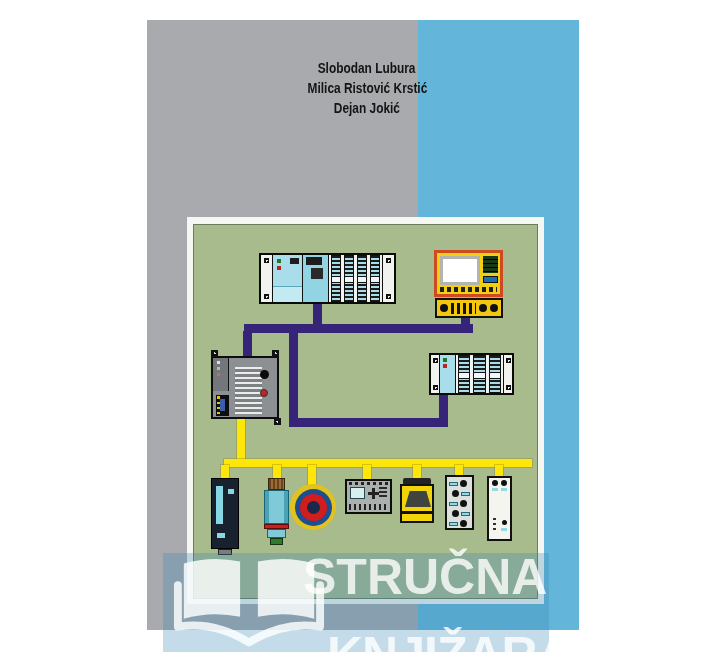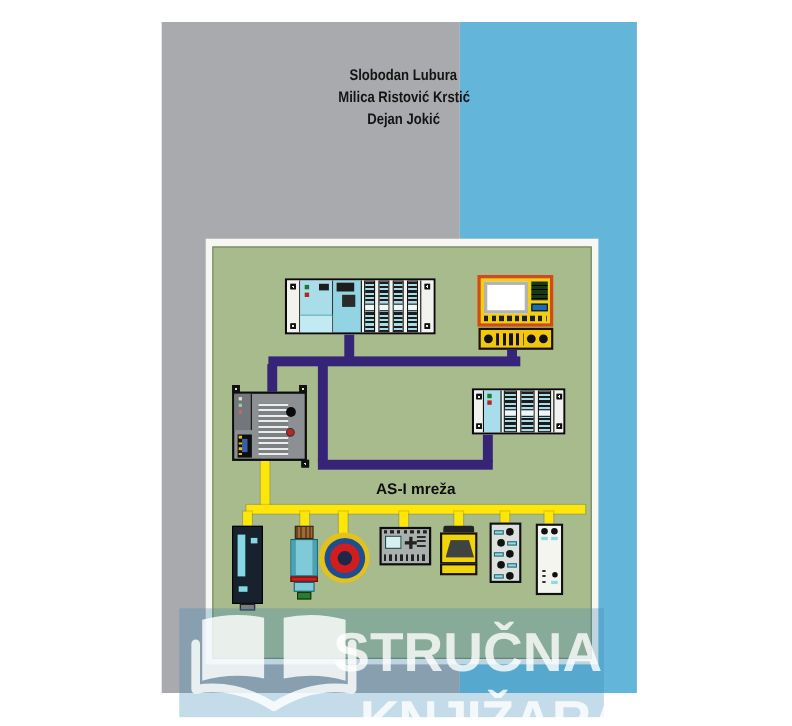--- a/index.html
+++ b/index.html
@@ -151,21 +151,21 @@
 
   .publisher { position:absolute; left:0; top:344px; width:345px; text-align:center;
                font-size:7.5px; line-height:12px; color:#23251f; font-weight:bold; }
 
   
   .wm-rect { position:absolute; left:163px; top:553px; width:386px; height:99px;
              background:rgba(58,136,182,0.30); }
   .wm-book { position:absolute; left:170px; top:555px; width:158px; height:95px; }
   .wm-text { position:absolute; font-weight:bold; color:rgba(255,255,255,0.80); white-space:nowrap;
              font-size:50px; line-height:50px; }
-  .wm-t1 { left:303px; top:552px; letter-spacing:0;margin-top:16px; }
+  .wm-t1 { left:303px; top:552px; letter-spacing:0; }
   .wm-t2 { left:327px; top:630px; letter-spacing:-1px; }
 </style>
 </head>
 <body>
 
 <div class="page">
   <div class="cover">
     <div class="cover-gray"></div>
     <div class="cover-blue"></div>
 
@@ -279,21 +279,20 @@
             <div class="mod">
                 <span class="band"></span>
               </div>
           </div>
           <div class="rack-cap right" style="width:9px;">
               <span class="screw"></span>
               <span class="screw"></span>
             </div>
         </div>
 
-        <div class="net-label" style="left:114px; top:211px; width:140px; font-size:14px;">AS-I mreža</div>
 
         <div class="d1">
           <div class="strip"></div>
             <div class="sq1"></div>
             <div class="sq2"></div>
             <div class="foot"></div>
         </div>
         <div class="d2">
           <div class="cap"></div>
             <div class="body"></div>

